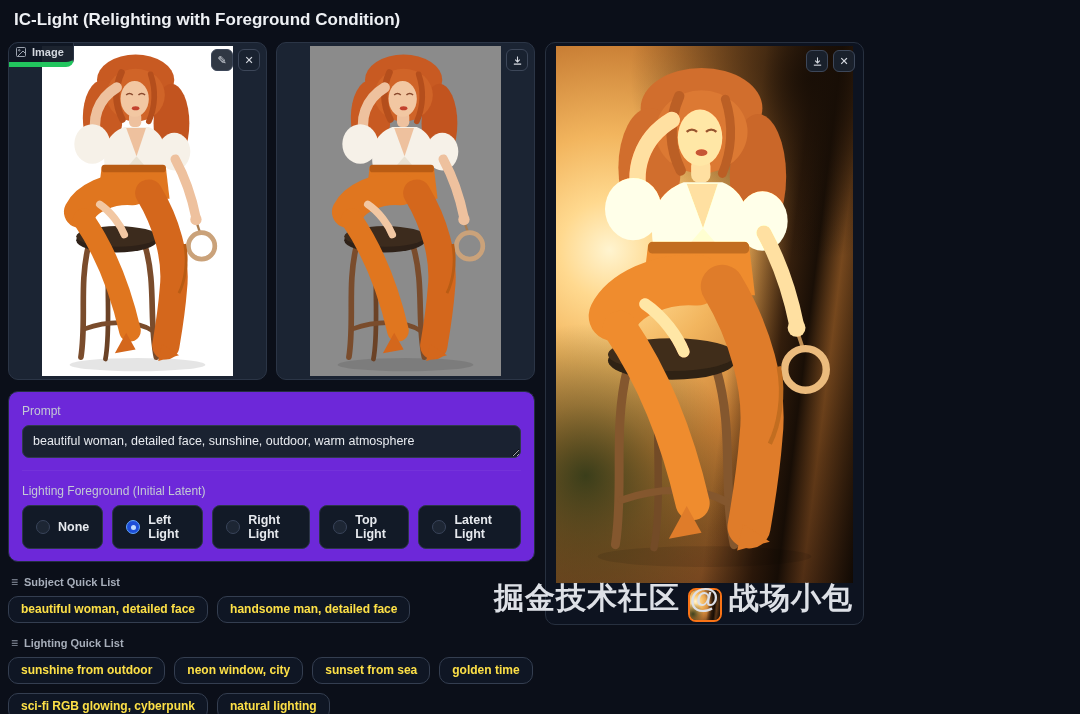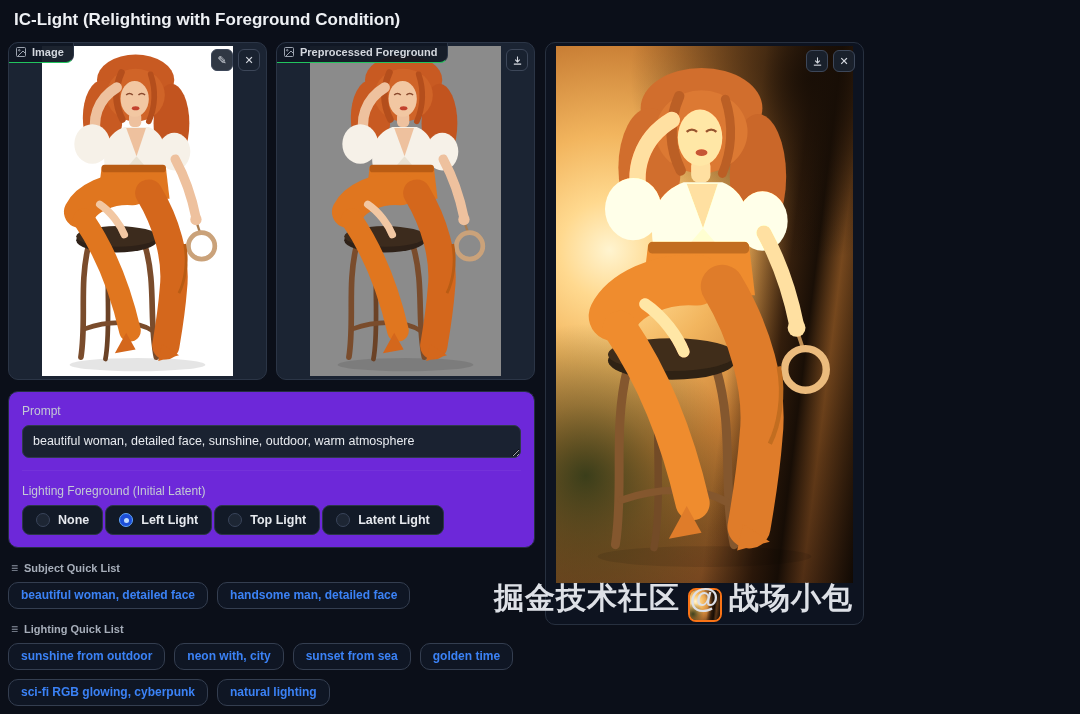--- a/index.html
+++ b/index.html
@@ -20,21 +20,21 @@
   
   .img-row { display:flex; gap:9px; }
   .img-panel {
     position:relative; width:259px; height:338px;
     background:#1b2433; border:1px solid #2b3546; border-radius:10px;
     display:flex; align-items:center; justify-content:center; overflow:hidden;
   }
   .panel-label {
     position:absolute; top:0; left:0; z-index:3;
     display:flex; align-items:center; gap:5px;
-    background:rgba(16,23,36,.95); border-right:1px solid #2b3546; border-bottom:1px solid #22c55e;
+    background:rgba(16,23,36,.95); border-right:1px solid #2b3546; border-bottom:5px solid #22c55e;
     border-radius:9px 0 8px 0; padding:3px 9px 4px 6px;
     font-size:11px; font-weight:700; color:#d3d7de;
   }
   .panel-label svg { display:block; }
   .panel-actions { position:absolute; top:6px; right:6px; z-index:3; display:flex; gap:5px; }
   .icon-btn {
     width:22px; height:22px; padding:0;
     background:rgba(26,34,48,.9); border:1px solid #3d4759; border-radius:6px;
     color:#d7dbe2; font-size:11px; line-height:1;
     display:flex; align-items:center; justify-content:center; cursor:pointer;
@@ -49,42 +49,42 @@
     margin-top:11px; background:#6d28d9; border:1px solid #242e40;
     border-radius:10px; padding:10px 13px 12px 13px;
   }
   .field-label { display:block; font-size:12px; color:#c3c9d4; margin:2px 0 7px 0; }
   .prompt-input {
     display:block; width:100%; height:33px; resize:vertical;
     background:#1a2231; border:1px solid #303a4c; border-radius:7px;
     color:#e8ebf0; font-size:12.5px; font-family:inherit; padding:8px 10px;
   }
   .lighting-block { margin-top:12px; padding-top:11px; border-top:1px solid rgba(255,255,255,.05); }
-  .radio-row { display:flex; gap:2px; margin-top:3px; }
+  .radio-row { display:flex; gap:9px; margin-top:3px; }
   .radio-chip {
     display:flex; align-items:center; gap:8px;
     background:#121a27; border:1px solid #2c3648; border-radius:8px;
     padding:7px 13px; font-size:12.5px; font-weight:700; color:#e6e9ee; cursor:pointer;
   }
   .radio-dot { width:14px; height:14px; border-radius:50%; background:#1d2634; border:1px solid #39445a; position:relative; flex:none; }
   .radio-chip.selected .radio-dot { background:#1d4ed8; border-color:#60a5fa; }
   .radio-chip.selected .radio-dot::after {
     content:""; position:absolute; inset:3.5px; border-radius:50%; background:#bfdbfe;
   }
 
   
   .quick-label {
     display:flex; align-items:center; gap:6px;
     font-size:11px; font-weight:700; color:#a7aeba; margin:13px 3px 7px 3px;
   }
   .quick-label .glyph { font-size:12px; color:#8d95a3; }
   .pill-row { display:flex; flex-wrap:wrap; gap:9px 9px; }
   .pill {
     background:#0f1624; border:1px solid #343e50; border-radius:10px;
-    padding:5px 12px 6px 12px; font-size:12px; font-weight:600; color:#3b82f6;
+    padding:5px 12px 6px 12px; font-size:12px; font-weight:600; color:#fde047;
     font-family:inherit; cursor:pointer; white-space:nowrap;
   }
 
   
   .gallery-panel {
     position:relative; height:583px;
     background:#0d1320; border:1px solid #27303f; border-radius:10px;
     display:flex; flex-direction:column; align-items:center;
   }
   .gallery-actions { position:absolute; top:7px; right:8px; display:flex; gap:5px; z-index:4; }
@@ -192,28 +192,20 @@
             <button class="icon-btn">✕</button>
           </div>
           <div class="photo photo--white">
             <svg class="figure" viewBox="0 0 200 350" preserveAspectRatio="xMidYMid meet">
                 <use href="#figure"></use>
               </svg>
           </div>
         </div>
 
         <div class="img-panel">
-          <div class="panel-label">
-            <svg width="12" height="12" viewBox="0 0 24 24" fill="none" stroke="#9ca3af" stroke-width="2">
-              <rect x="3" y="3" width="18" height="18" rx="2"></rect>
-                <circle cx="8.5" cy="8.5" r="1.5"></circle>
-                <path d="M21 15l-5-5L5 21"></path>
-            </svg>
-            <span>Preprocessed Foreground</span>
-          </div>
           <div class="panel-actions">
             <button class="icon-btn">
               <svg width="11" height="11" viewBox="0 0 24 24" fill="none" stroke="#d7dbe2" stroke-width="2.4">
                   <path d="M12 3v11"></path>
                   <path d="M7 10l5 5 5-5"></path>
                   <path d="M4 20h16"></path>
                 </svg>
             </button>
           </div>
           <div class="photo photo--gray">
@@ -234,20 +226,24 @@
               <div class="radio-chip">
                 <span class="radio-dot"></span>
                 <span>None</span>
               </div>
               <div class="radio-chip selected">
                 <span class="radio-dot"></span>
                 <span>Left Light</span>
               </div>
               <div class="radio-chip">
                 <span class="radio-dot"></span>
+                <span>Right Light</span>
+              </div>
+              <div class="radio-chip">
+                <span class="radio-dot"></span>
                 <span>Top Light</span>
               </div>
               <div class="radio-chip">
                 <span class="radio-dot"></span>
                 <span>Latent Light</span>
               </div>
             </div>
         </div>
       </div>
 
@@ -259,21 +255,21 @@
           <button class="pill">beautiful woman, detailed face</button>
           <button class="pill">handsome man, detailed face</button>
         </div>
 
       <div class="quick-label">
         <span class="glyph">≡</span>
         <span>Lighting Quick List</span>
       </div>
       <div class="pill-row">
           <button class="pill">sunshine from outdoor</button>
-          <button class="pill">neon with, city</button>
+          <button class="pill">neon window, city</button>
           <button class="pill">sunset from sea</button>
           <button class="pill">golden time</button>
           <button class="pill">sci-fi RGB glowing, cyberpunk</button>
           <button class="pill">natural lighting</button>
         </div>
 
     </div>
 
     <div class="right-col">
       <div class="gallery-panel">

